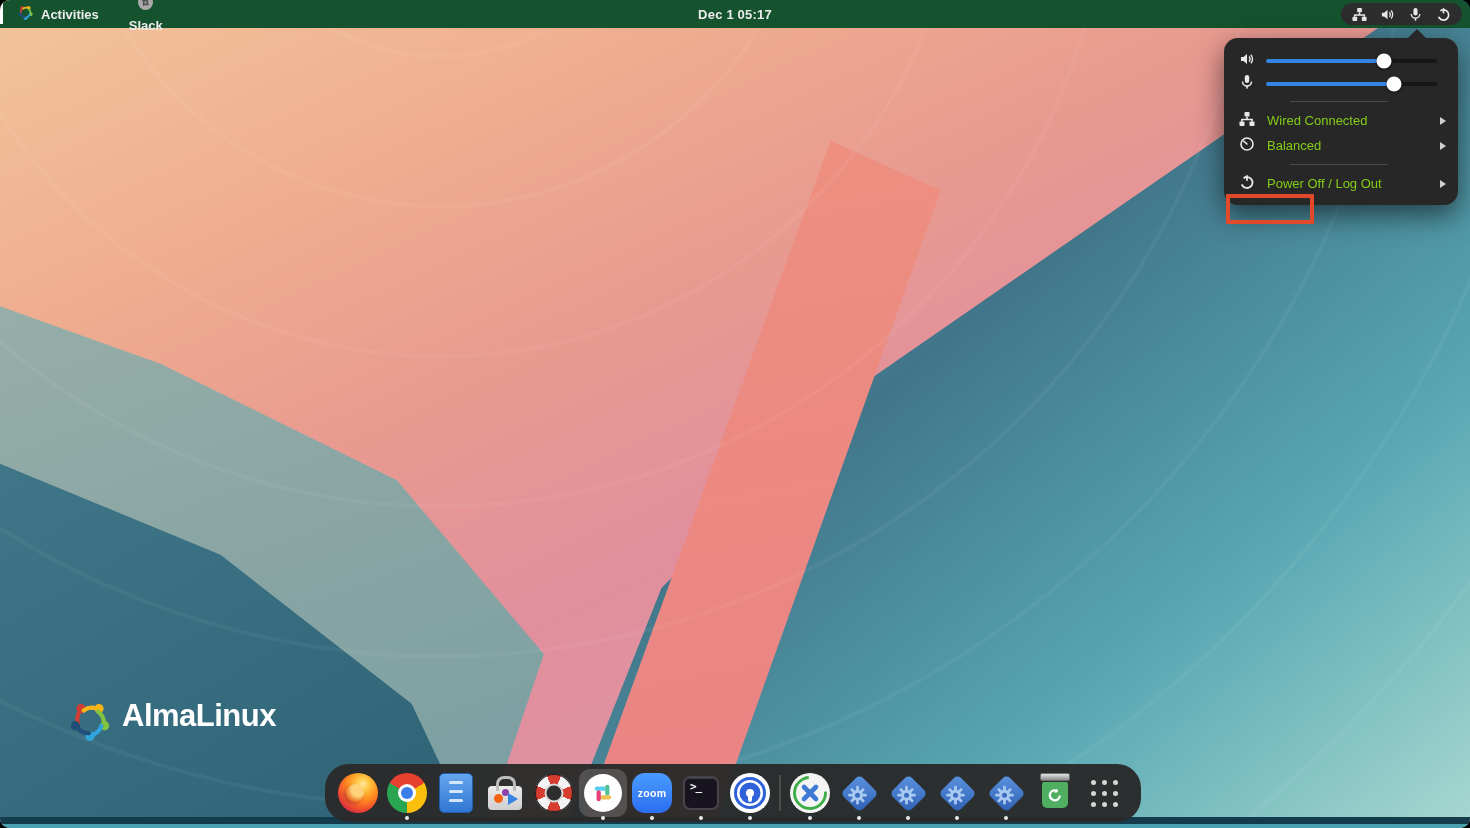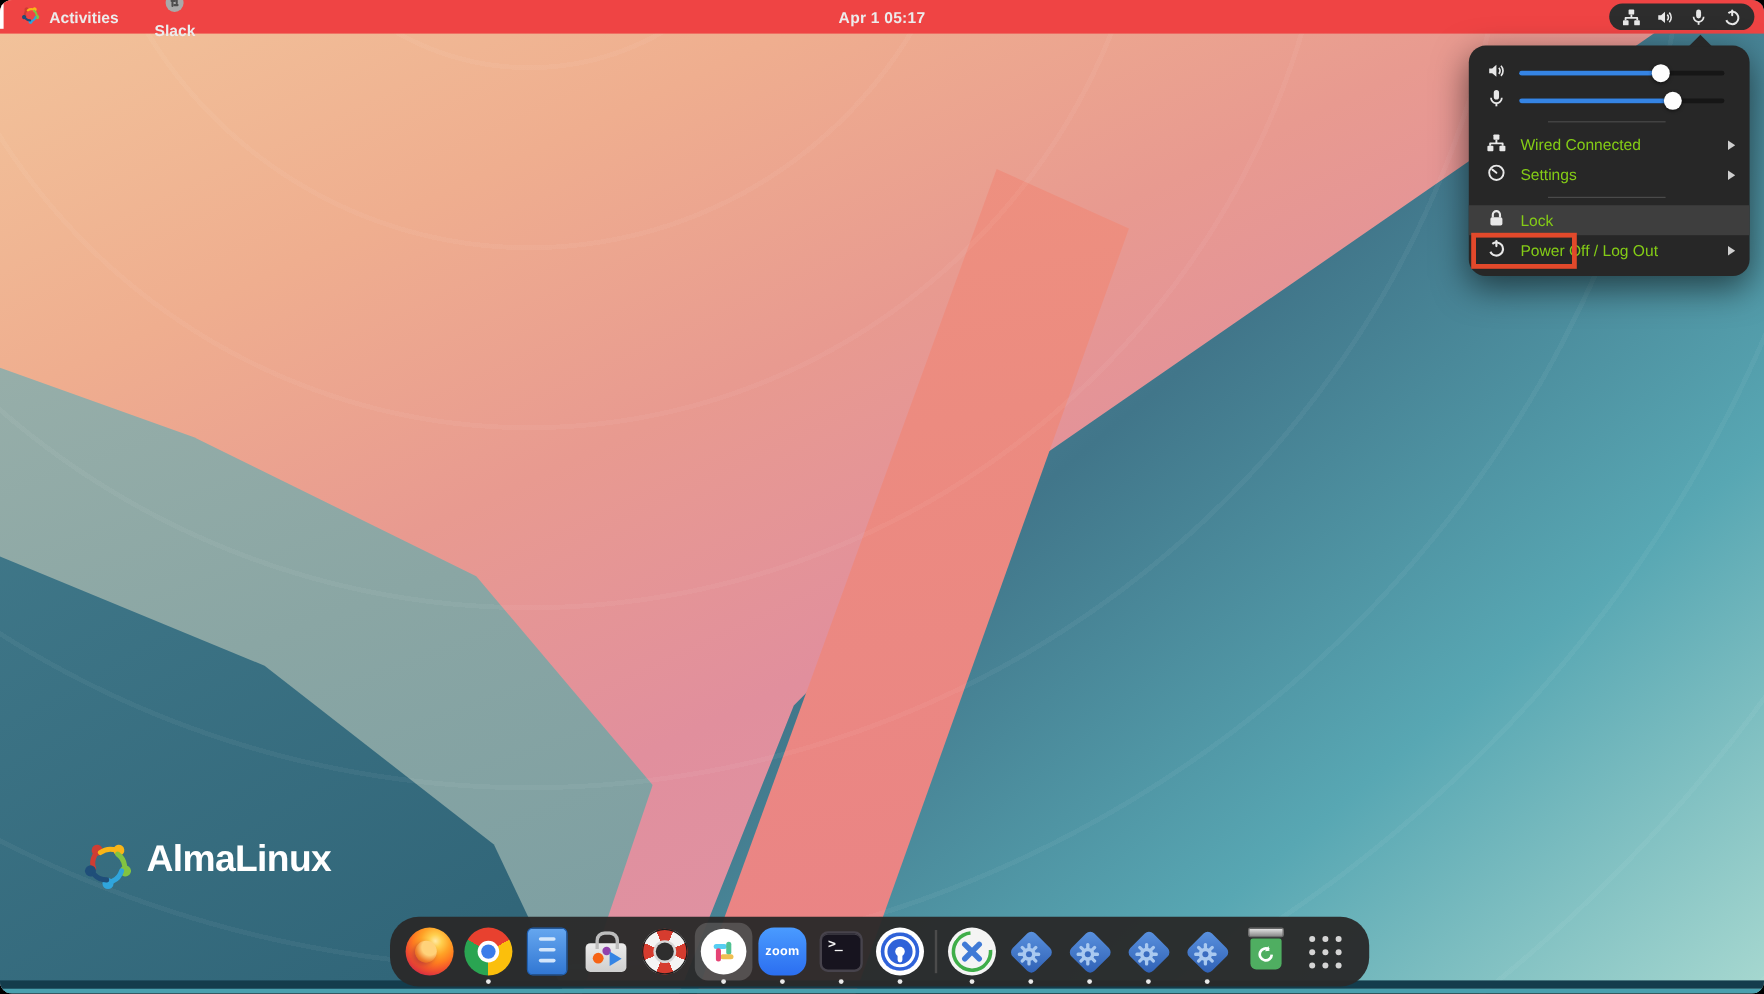--- a/index.html
+++ b/index.html
@@ -15,21 +15,21 @@
   .wp-darkteal{clip-path:polygon(0 56%,15% 67%,28% 85%,32% 100%,0 100%);
            background:linear-gradient(150deg,#4a8494 0%,#316679 60%,#3a7487 100%);}
   .wp-salmon{clip-path:polygon(56.5% 17%,64% 23%,48.5% 100%,39.5% 100%);
            background:linear-gradient(170deg,#f0977f 0%,#ec8b80 45%,#e98187 100%);}
   .wp-waves{background:repeating-radial-gradient(circle at 30% -20%,rgba(255,255,255,0) 0 70px,rgba(255,255,255,.045) 70px 74px,rgba(255,255,255,0) 74px 150px);}
   .wp-strip-dark{position:absolute;left:0;top:817px;width:100%;height:7px;background:#143c4c;}
   .wp-strip-light{position:absolute;left:0;top:824px;width:100%;height:4px;background:#49a0ae;}
   .edge-artifact{position:absolute;left:0;top:3px;width:3px;height:21px;background:#fff;z-index:60;}
 
   
-  .topbar{position:absolute;top:0;left:0;right:0;height:28px;background:#ef4444;display:flex;
+  .topbar{position:absolute;top:0;left:0;right:0;height:28px;background:#14532d;display:flex;
           align-items:center;color:#ececec;font-size:13px;z-index:40;}
   .tb-left{display:flex;align-items:center;padding-left:13px;gap:26px;}
   .activities{display:flex;align-items:center;gap:7px;background:none;border:none;color:#ececec;
           font:600 13px "Liberation Sans",sans-serif;padding:2px 4px;cursor:default;}
   .appind{display:flex;align-items:center;gap:8px;font-weight:700;flex-direction:column;}
   .slack-mini{width:15px;height:15px;border-radius:50%;background:#a9a9a9;display:flex;align-items:center;justify-content:center;}
   .clock{position:absolute;left:50%;transform:translateX(-50%);font-weight:700;letter-spacing:.2px;}
   .tray{position:absolute;right:8px;top:3px;height:22px;display:flex;align-items:center;gap:13px;
         background:#2d2d2d;border-radius:12px;padding:0 11px;}
   .tray svg{display:block;}
@@ -368,21 +368,21 @@
           <svg width="9" height="9" viewBox="0 0 24 24">
             <rect x="3" y="5" width="12" height="4.6" rx="2.3" fill="#4d4d4d"></rect>
             <rect x="14.4" y="3" width="4.6" height="12" rx="2.3" fill="#4d4d4d"></rect>
             <rect x="9" y="14.4" width="12" height="4.6" rx="2.3" fill="#4d4d4d"></rect>
             <rect x="5" y="9" width="4.6" height="12" rx="2.3" fill="#4d4d4d"></rect>
           </svg>
         </span>
         <span>Slack</span>
       </div>
     </div>
-    <div class="clock">Apr 1 05:17</div>
+    <div class="clock">Dec 1 05:17</div>
     <div class="tray">
       <span>
         <svg width="15" height="15" viewBox="0 0 16 16" fill="#e8e8e8">
             <rect x="5.5" y="1" width="5" height="4.5" rx="0.8"></rect>
             <rect x="0.5" y="10.5" width="5" height="4.5" rx="0.8"></rect>
             <rect x="10.5" y="10.5" width="5" height="4.5" rx="0.8"></rect>
             <path d="M7.2 5.5 h1.6 v2.2 h4.4 a.8.8 0 0 1 .8.8 v2 h-1.6 v-1.2 H3.6 v1.2 H2 v-2 a.8.8 0 0 1 .8-.8 h4.4 z"></path>
           </svg>
       </span>
       <span>
@@ -450,35 +450,26 @@
       <span class="lbl">Wired Connected</span>
       <span class="sub-arrow"></span>
     </div>
     <div class="menu-row">
       <span>
         <svg width="16" height="16" viewBox="0 0 16 16">
             <circle cx="8" cy="8" r="6" fill="none" stroke="#e8e8e8" stroke-width="1.6"></circle>
             <path d="M8 8 L4.6 5.2" stroke="#e8e8e8" stroke-width="1.6" stroke-linecap="round"></path>
           </svg>
       </span>
-      <span class="lbl">Settings</span>
+      <span class="lbl">Balanced</span>
       <span class="sub-arrow"></span>
     </div>
 
     <div class="menu-sep"></div>
 
-    <div class="menu-row highlight">
-      <span>
-        <svg width="16" height="16" viewBox="0 0 16 16">
-            <rect x="3" y="7" width="10" height="7" rx="1.5" fill="#e8e8e8"></rect>
-            <path d="M5 7.2 V5 a3 3 0 0 1 6 0 v2.2" fill="none" stroke="#e8e8e8" stroke-width="1.8"></path>
-          </svg>
-      </span>
-      <span class="lbl">Lock</span>
-    </div>
     <div class="menu-row">
       <span>
         <svg width="16" height="16" viewBox="0 0 16 16">
             <circle cx="8" cy="8.5" r="5.5" fill="none" stroke="#e8e8e8" stroke-width="1.8" stroke-dasharray="27 8" transform="rotate(-128 8 8.5)"></circle>
             <rect x="7.1" y="1" width="1.8" height="6" rx="0.9" fill="#e8e8e8"></rect>
           </svg>
       </span>
       <span class="lbl">Power Off / Log Out</span>
       <span class="sub-arrow"></span>
     </div>

